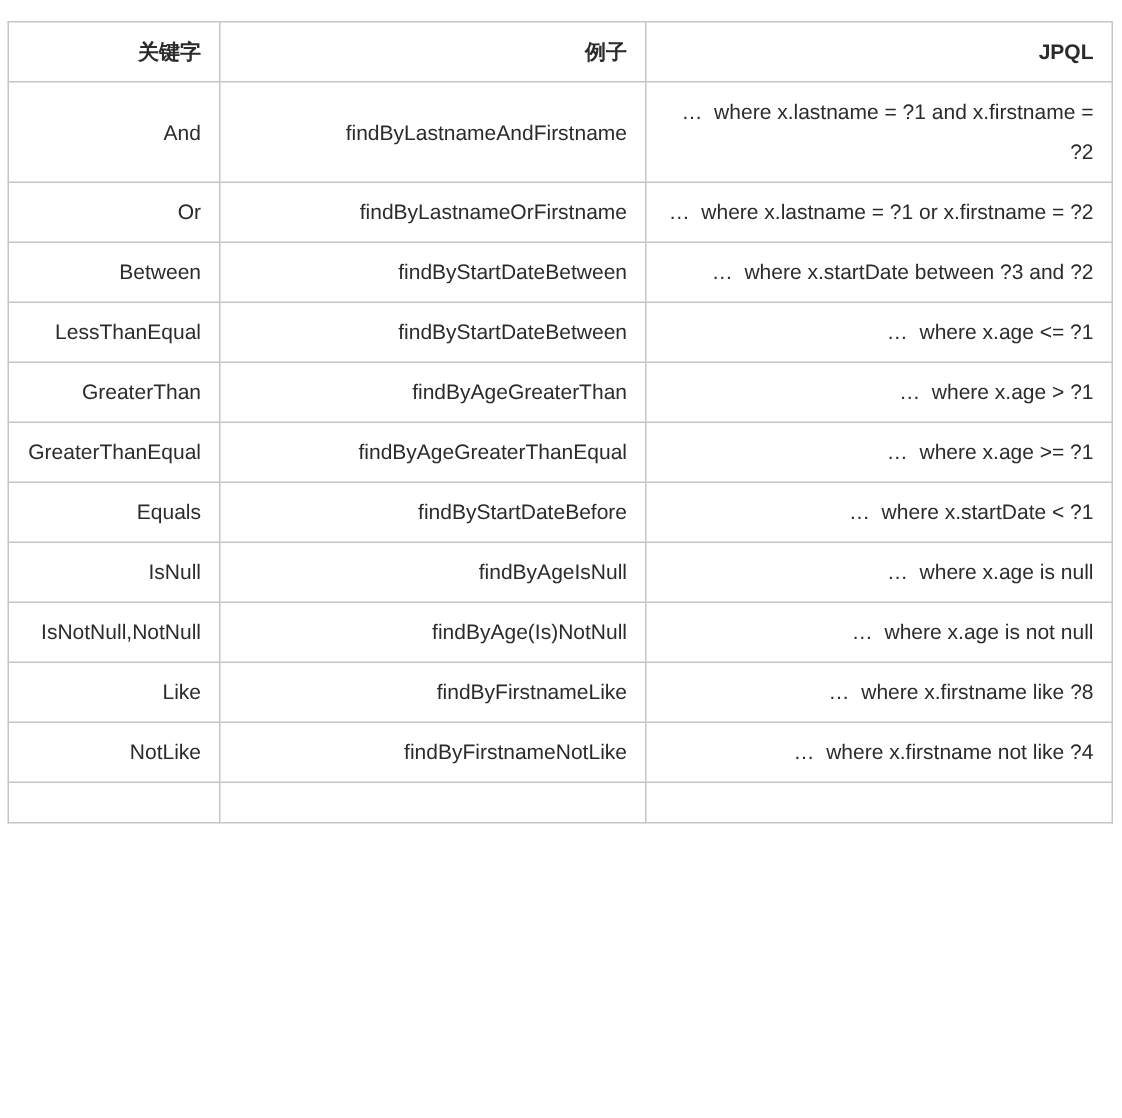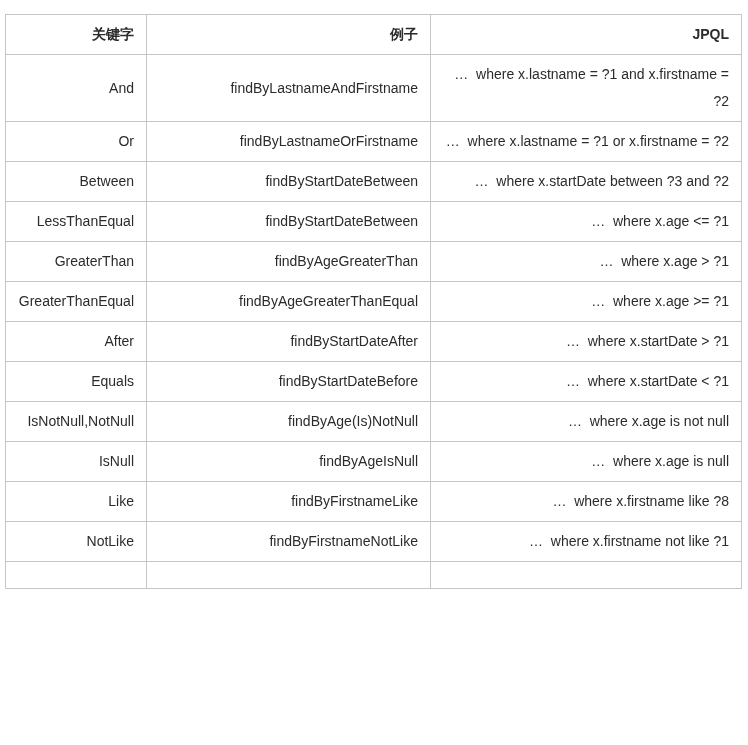--- a/index.html
+++ b/index.html
@@ -96,54 +96,49 @@
     <td>findByAgeGreaterThan</td>
     <td>…  where x.age &gt; ?1</td>
   </tr>
 
   <tr>
     <td>GreaterThanEqual</td>
     <td>findByAgeGreaterThanEqual</td>
     <td>…  where x.age &gt;= ?1</td>
   </tr>
 
-  <tr>
-    <td>After</td>
-    <td>findByStartDateAfter</td>
-    <td>…  where x.startDate &gt; ?1</td>
-  </tr>
 
   <tr>
     <td>Equals</td>
     <td>findByStartDateBefore</td>
     <td>…  where x.startDate &lt; ?1</td>
   </tr>
 
   <tr>
+    <td>IsNull</td>
+    <td>findByAgeIsNull</td>
+    <td>…  where x.age is null</td>
+  </tr>
+
+  <tr>
     <td>IsNotNull,NotNull</td>
     <td>findByAge(Is)NotNull</td>
     <td>…  where x.age is not null</td>
-  </tr>
-
-  <tr>
-    <td>IsNull</td>
-    <td>findByAgeIsNull</td>
-    <td>…  where x.age is null</td>
   </tr>
 
   <tr>
     <td>Like</td>
     <td>findByFirstnameLike</td>
     <td>…  where x.firstname like ?8</td>
   </tr>
 
   <tr>
     <td>NotLike</td>
     <td>findByFirstnameNotLike</td>
-    <td>…  where x.firstname not like ?1</td>
+    <td>…  where x.firstname not like ?4</td>
   </tr>
 
   <tr>
     <td></td>
     <td></td>
     <td></td>
   </tr>
 </tbody>
   </table>
 </div>

